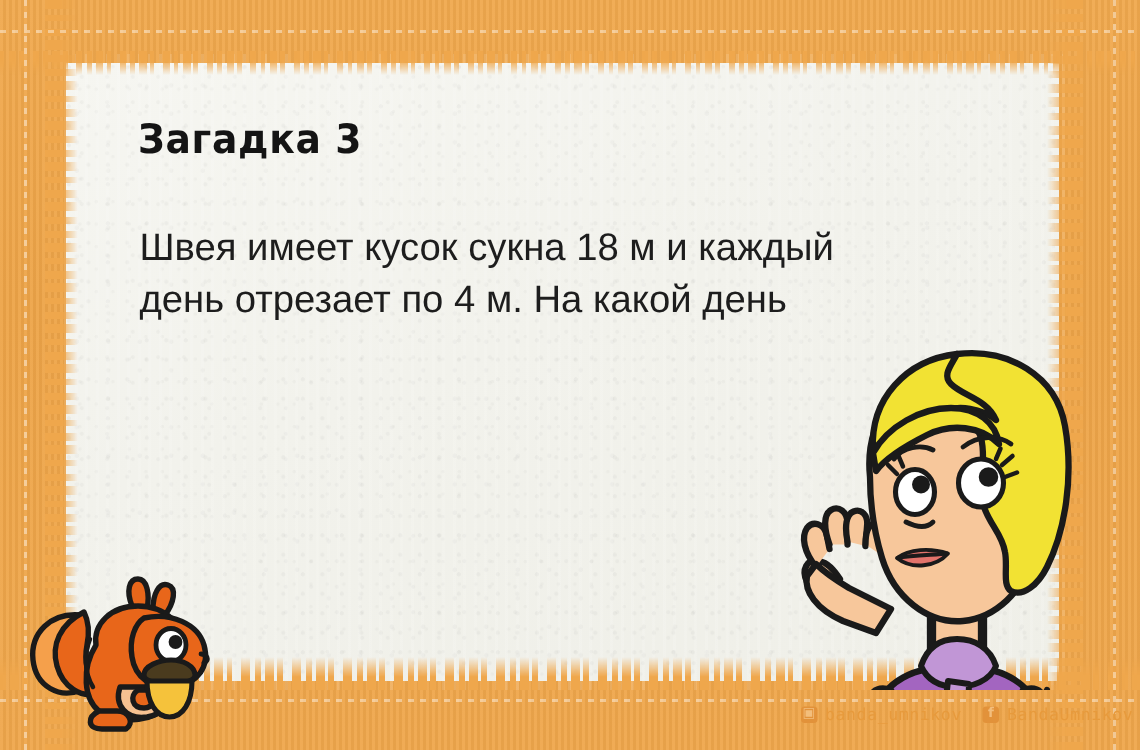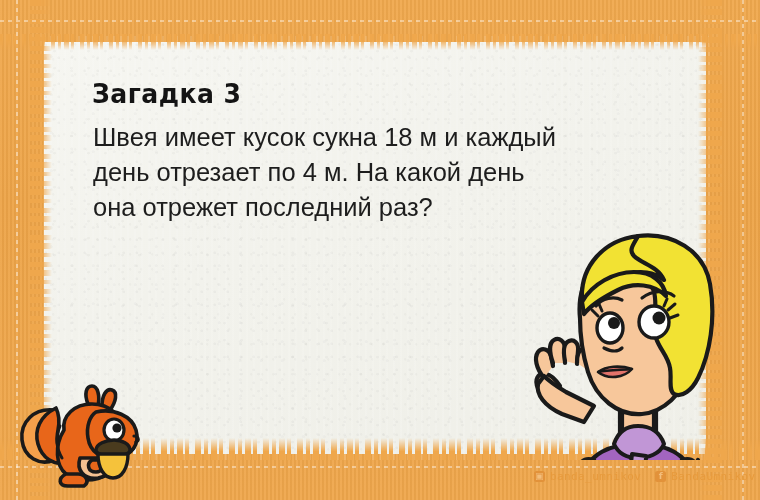--- a/index.html
+++ b/index.html
@@ -71,21 +71,21 @@
       rgba(255,255,255,.42) 0 4px, transparent 4px 8px);width:2px;height:auto;}
 
   
   .headline{
     position:absolute;left:92px;top:78px;
     font-family:"DejaVu Sans",sans-serif;
     font-weight:bold;font-size:27px;letter-spacing:.5px;
     color:#141414;transform:scaleX(.93);transform-origin:left center;
   }
   .body-text{
-    position:absolute;left:93px;top:120px;width:600px;
+    position:absolute;left:93px;top:148px;width:600px;
     font-family:"Liberation Sans",sans-serif;
     font-size:25.5px;line-height:35px;color:#1d1d1d;
   }
   .body-text div{white-space:nowrap;}
 
   
   .watermark{
     position:absolute;left:534px;top:470px;display:flex;align-items:center;gap:14px;
     font-family:"DejaVu Sans Mono",monospace;font-size:11px;color:#E79A3C;
     letter-spacing:.4px;
@@ -115,21 +115,20 @@
   <div class="stitch" style="left:0;top:20px;width:760px;"></div>
   <div class="stitch" style="left:0;top:466px;width:760px;"></div>
   <div class="stitch stitch-v" style="left:16px;top:0;height:500px;"></div>
   <div class="stitch stitch-v" style="left:742px;top:0;height:500px;"></div>
 
   <div class="headline">Загадка 3</div>
 
   <div class="body-text">
     <div>Швея имеет кусок сукна 18 м и каждый</div>
     <div>день отрезает по 4 м. На какой день</div>
-    <div>она отрежет последний раз?</div>
   </div>
 
   <div class="art" style="left:522px;top:222px;width:230px;height:238px;">
     <svg width="230" height="238" viewBox="0 0 230 238">
       <g stroke="#1a1a1a" stroke-width="4.2" stroke-linejoin="round" stroke-linecap="round">
 
         <path d="M60 196 C36 188 22 178 16 166 C12 158 16 150 24 152 C30 153 34 158 38 164" fill="#F7C79B"></path>
         <path d="M22 156 C14 146 12 136 16 130 C20 125 27 127 29 134 L31 144" fill="#F7C79B"></path>
         <path d="M31 141 C27 130 27 121 32 118 C37 115 43 119 43 127 L43 141" fill="#F7C79B"></path>
         <path d="M43 139 C41 129 42 121 47 119 C52 117 57 121 56 129 L55 142" fill="#F7C79B"></path>

